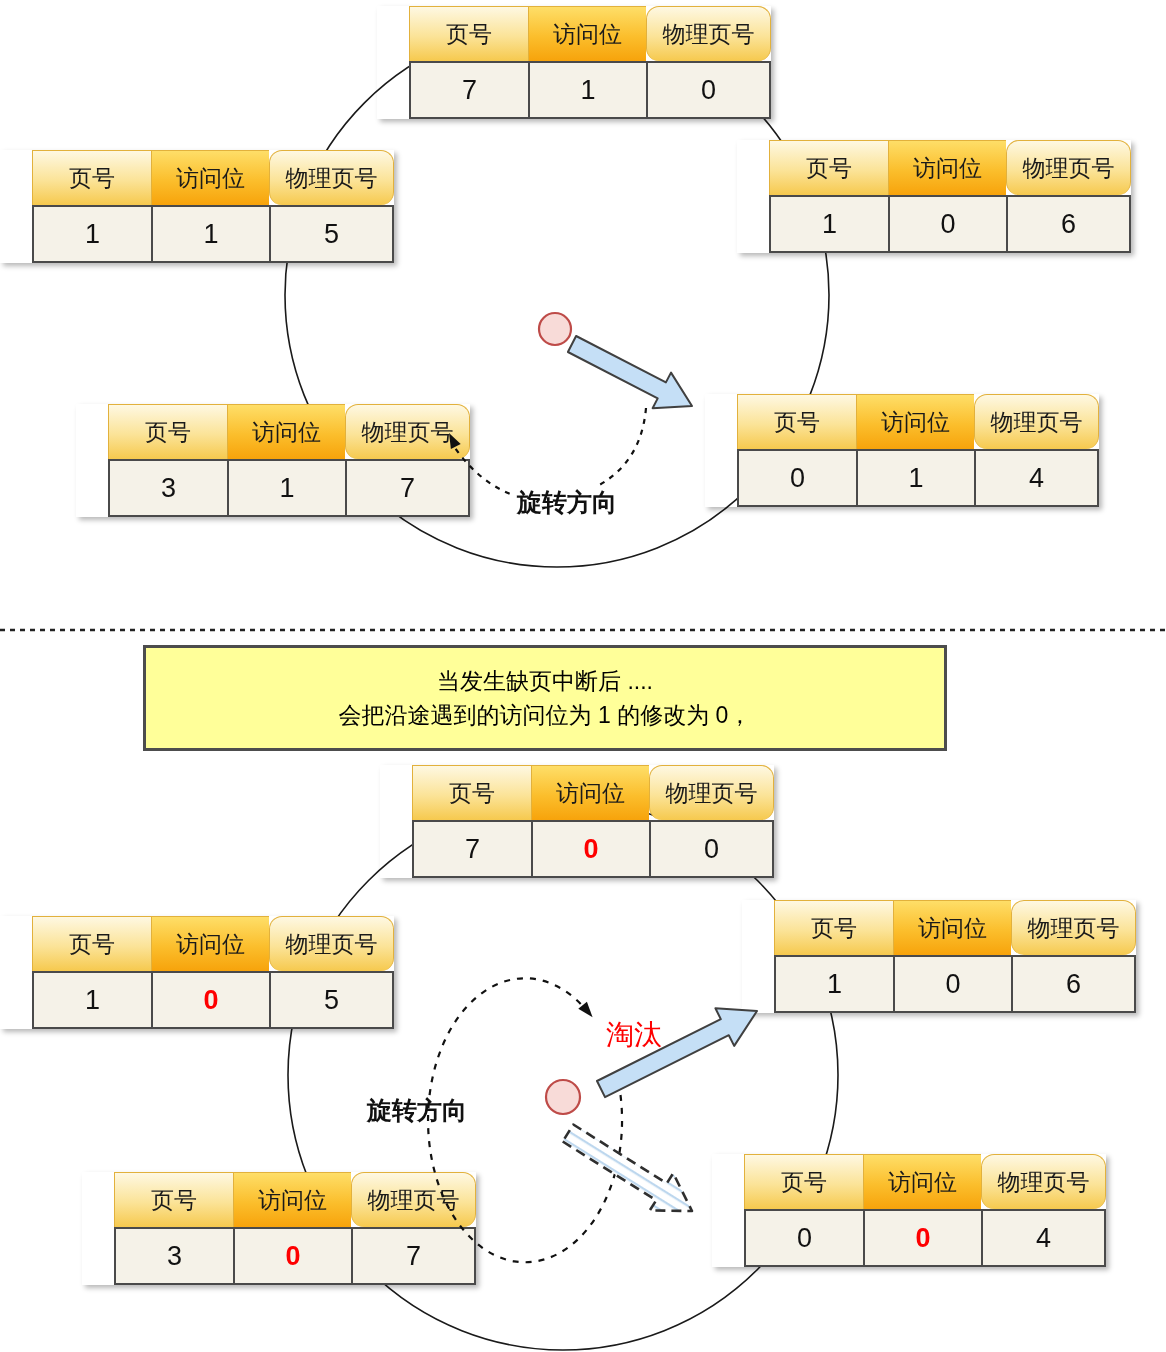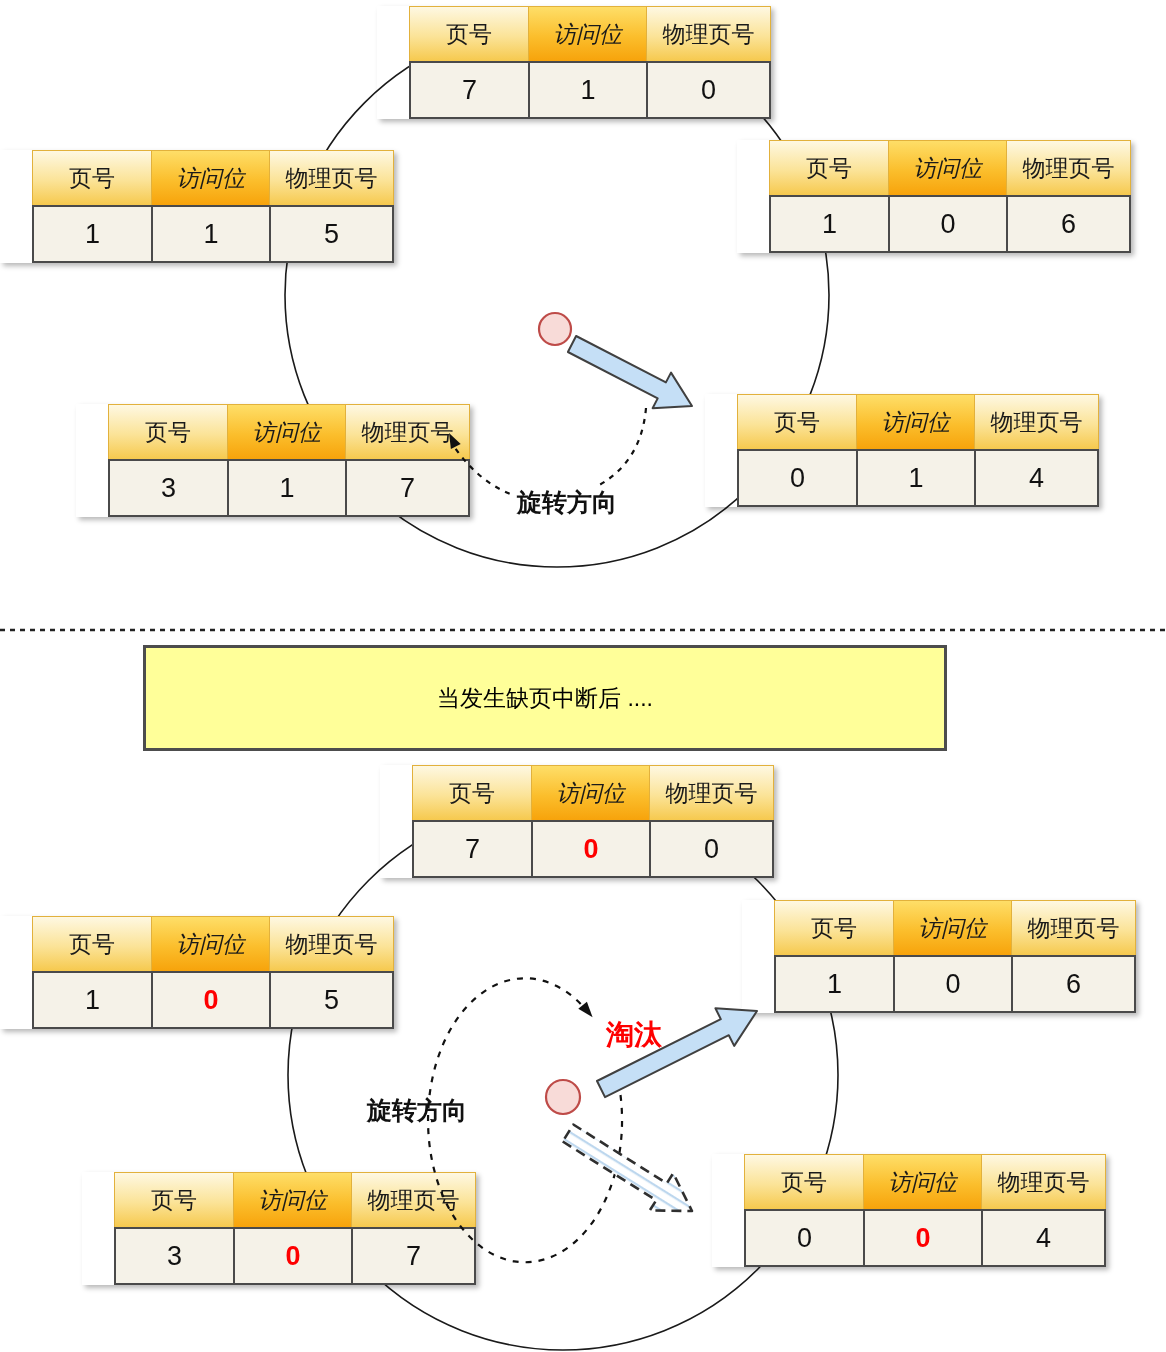--- a/index.html
+++ b/index.html
@@ -12,39 +12,39 @@
 
   
   .ptable{position:absolute;z-index:1;display:grid;
           grid-template-columns:119px 118px 125px;grid-template-rows:55px 58px;
           box-shadow:3px 3px 5px rgba(0,0,0,0.28);background:transparent;padding-left:32px;}
   .hcell{display:flex;align-items:center;justify-content:center;
          font-size:23px;color:#1a1a1a;
          background:linear-gradient(180deg,#FEF8E2 0%,#FBE397 55%,#F6C94E 100%);
          border-top:1px solid #E2B13C;border-left:1px solid #E2B13C;
          box-sizing:border-box;}
-  .hcell.last{border-right:1px solid #E2B13C;}
-  .hcell.accent{background:linear-gradient(180deg,#FEDE68 0%,#FBBE2C 55%,#F7A30B 100%);font-style:italic;}
+  .hcell.last{border-right:1px solid #E2B13C;border-radius:13px;}
+  .hcell.accent{background:linear-gradient(180deg,#FEDE68 0%,#FBBE2C 55%,#F7A30B 100%);}
   .vcell{display:flex;align-items:center;justify-content:center;
          font-size:27px;color:#111;background:#F5F2E8;
          border:2px solid #4A4A4A;border-right:none;box-sizing:border-box;}
   .vcell.last{border-right:2px solid #4A4A4A;}
   .vcell.red{color:#FE0000;font-weight:bold;}
 
   
   .p0{left:377px;top:6px;}   .p1{left:0px;top:150px;}   .p2{left:737px;top:140px;}
   .p3{left:76px;top:404px;}  .p4{left:705px;top:394px;}
   .p5{left:380px;top:765px;} .p6{left:0px;top:916px;}   .p7{left:742px;top:900px;}
   .p8{left:82px;top:1172px;} .p9{left:712px;top:1154px;}
 
   
   .lbl{position:absolute;z-index:3;font-size:25px;color:#111;white-space:nowrap;font-weight:bold;}
   .lbl.rot-top{left:514px;top:486px;background:#ffffff;padding:0 3px;}
   .lbl.rot-bot{left:367px;top:1094px;}
-  .lbl.evict{left:606px;top:1016px;font-size:28px;font-weight:bold;color:#FE0000;}
+  .lbl.evict{left:606px;top:1016px;font-size:28px;font-weight:normal;color:#FE0000;}
 
   
   .note{position:absolute;z-index:3;left:143px;top:645px;width:804px;height:106px;
         background:#FFFF99;border:3px solid #4D4D4D;box-sizing:border-box;
         display:flex;flex-direction:column;align-items:center;justify-content:center;
         font-size:23px;line-height:34px;text-align:left;color:#000;}
 </style>
 </head>
 <body>
 
@@ -162,15 +162,16 @@
 
     <circle cx="563" cy="1097" r="17" fill="#F8DBD8" stroke="#BE4B48" stroke-width="2.2"></circle>
   </svg>
 
   <div class="lbl rot-top">旋转方向</div>
   <div class="lbl rot-bot">旋转方向</div>
   <div class="lbl evict">淘汰</div>
 
   <div class="note">
     <div>当发生缺页中断后 ....</div>
+    <div>会把沿途遇到的访问位为 1 的修改为 0，</div>
   </div>
 
 </div>
 
 </body></html>

